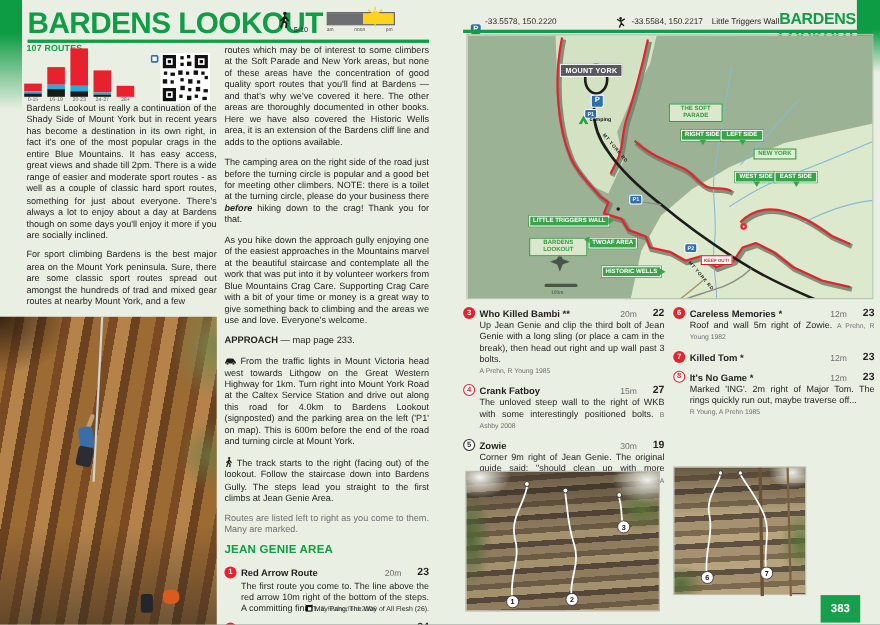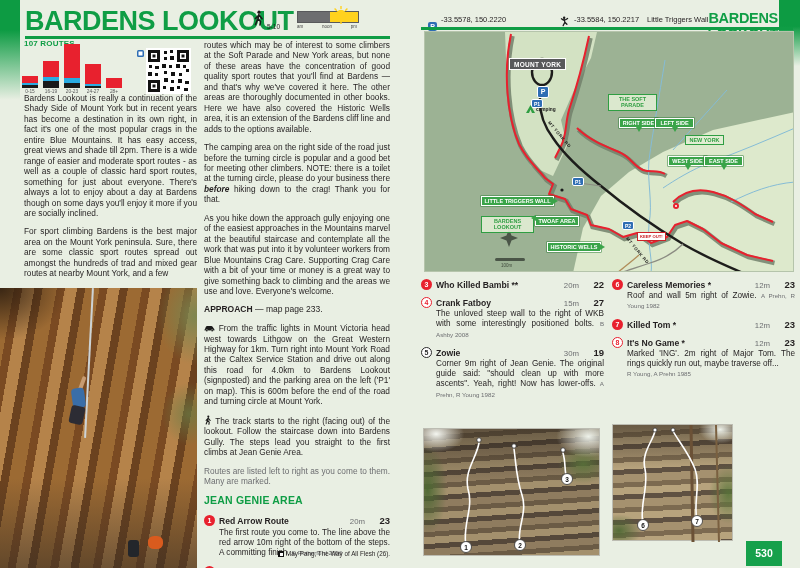--- a/index.html
+++ b/index.html
@@ -396,20 +396,21 @@
   </div>
 
   <div class="rcol" id="rcol-1">
     <div class="route">
       <div class="route-head">
         <span class="rnum rs-filled">3</span>
         <span class="rname">Who Killed Bambi **</span>
         <span class="rlen">20m</span>
         <span class="rgrade">22</span>
       </div>
+      <div class="rdesc"><span>Up Jean Genie and clip the third bolt of Jean Genie with a long sling (or place a cam in the break), then head out right and up wall past 3 bolts.</span><br><span class="rfa">A Prehn, R Young 1985</span></div>
     </div>
     <div class="route">
       <div class="route-head">
         <span class="rnum rs-outline-red">4</span>
         <span class="rname">Crank Fatboy</span>
         <span class="rlen">15m</span>
         <span class="rgrade">27</span>
       </div>
       <div class="rdesc"><span>The unloved steep wall to the right of WKB with some interestingly positioned bolts.</span> <span class="rfa">B Ashby 2008</span></div>
     </div>
@@ -490,15 +491,15 @@
         <circle cx="30" cy="100" r="5.5"></circle>
           <circle cx="84" cy="96" r="5.5"></circle>
       </g>
       <g font-family="Liberation Sans,sans-serif" font-size="6.5" font-weight="bold" fill="#111" text-anchor="middle">
         <text x="30" y="102.5">6</text>
         <text x="84" y="98.5">7</text>
       </g>
     </svg>
   </div>
 
-  <div class="abs pagenum" style="left:746px;top:541px;">530</div>
+  <div class="abs pagenum" style="left:746px;top:541px;">383</div>
 
 </div>
 
 </body></html>

